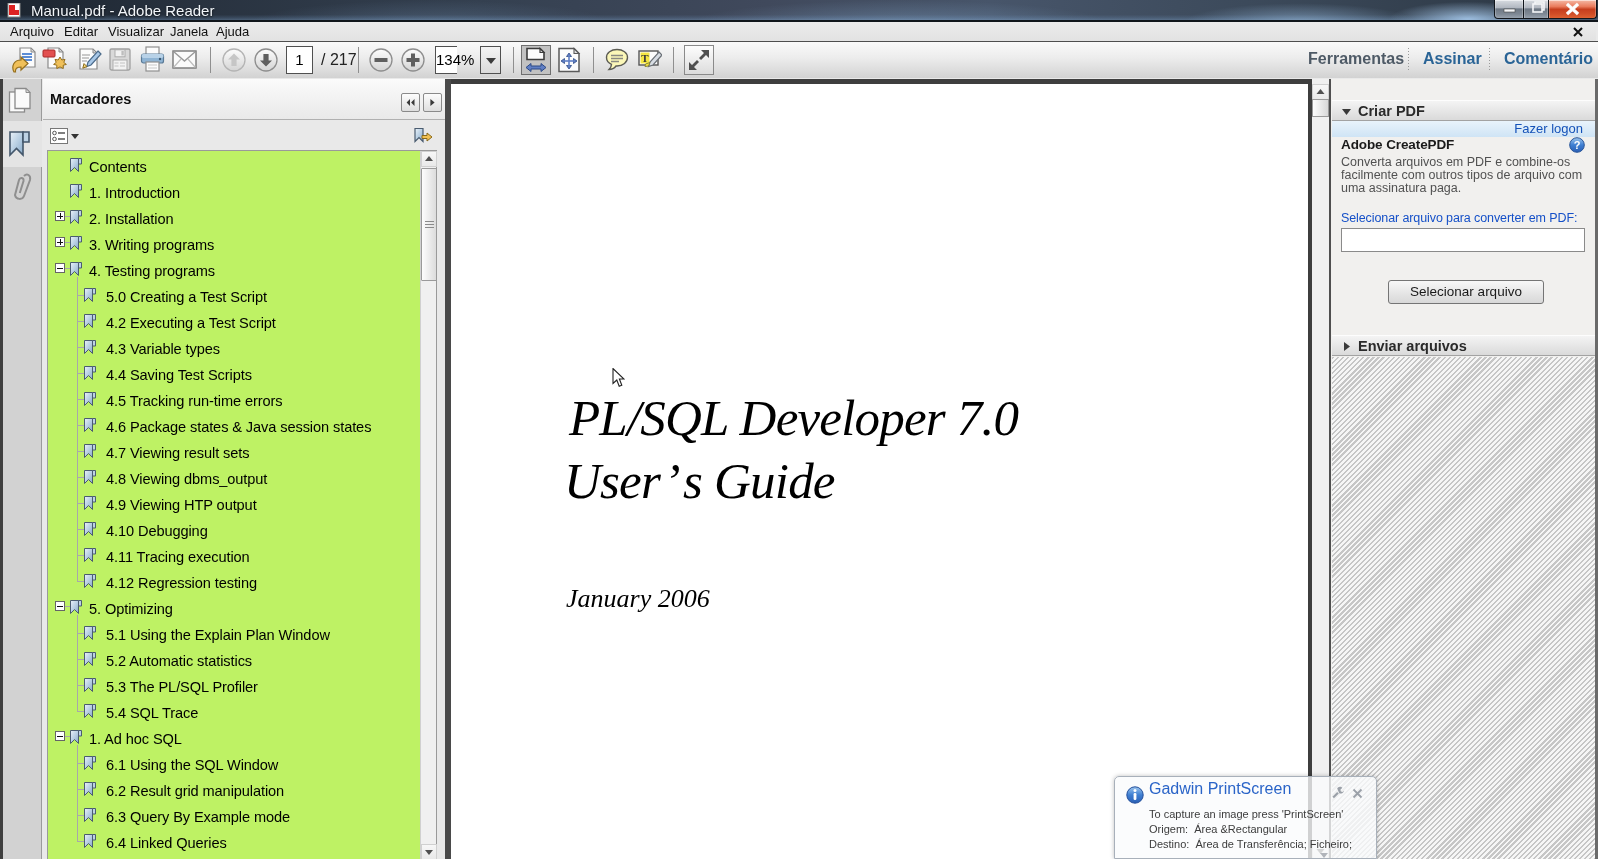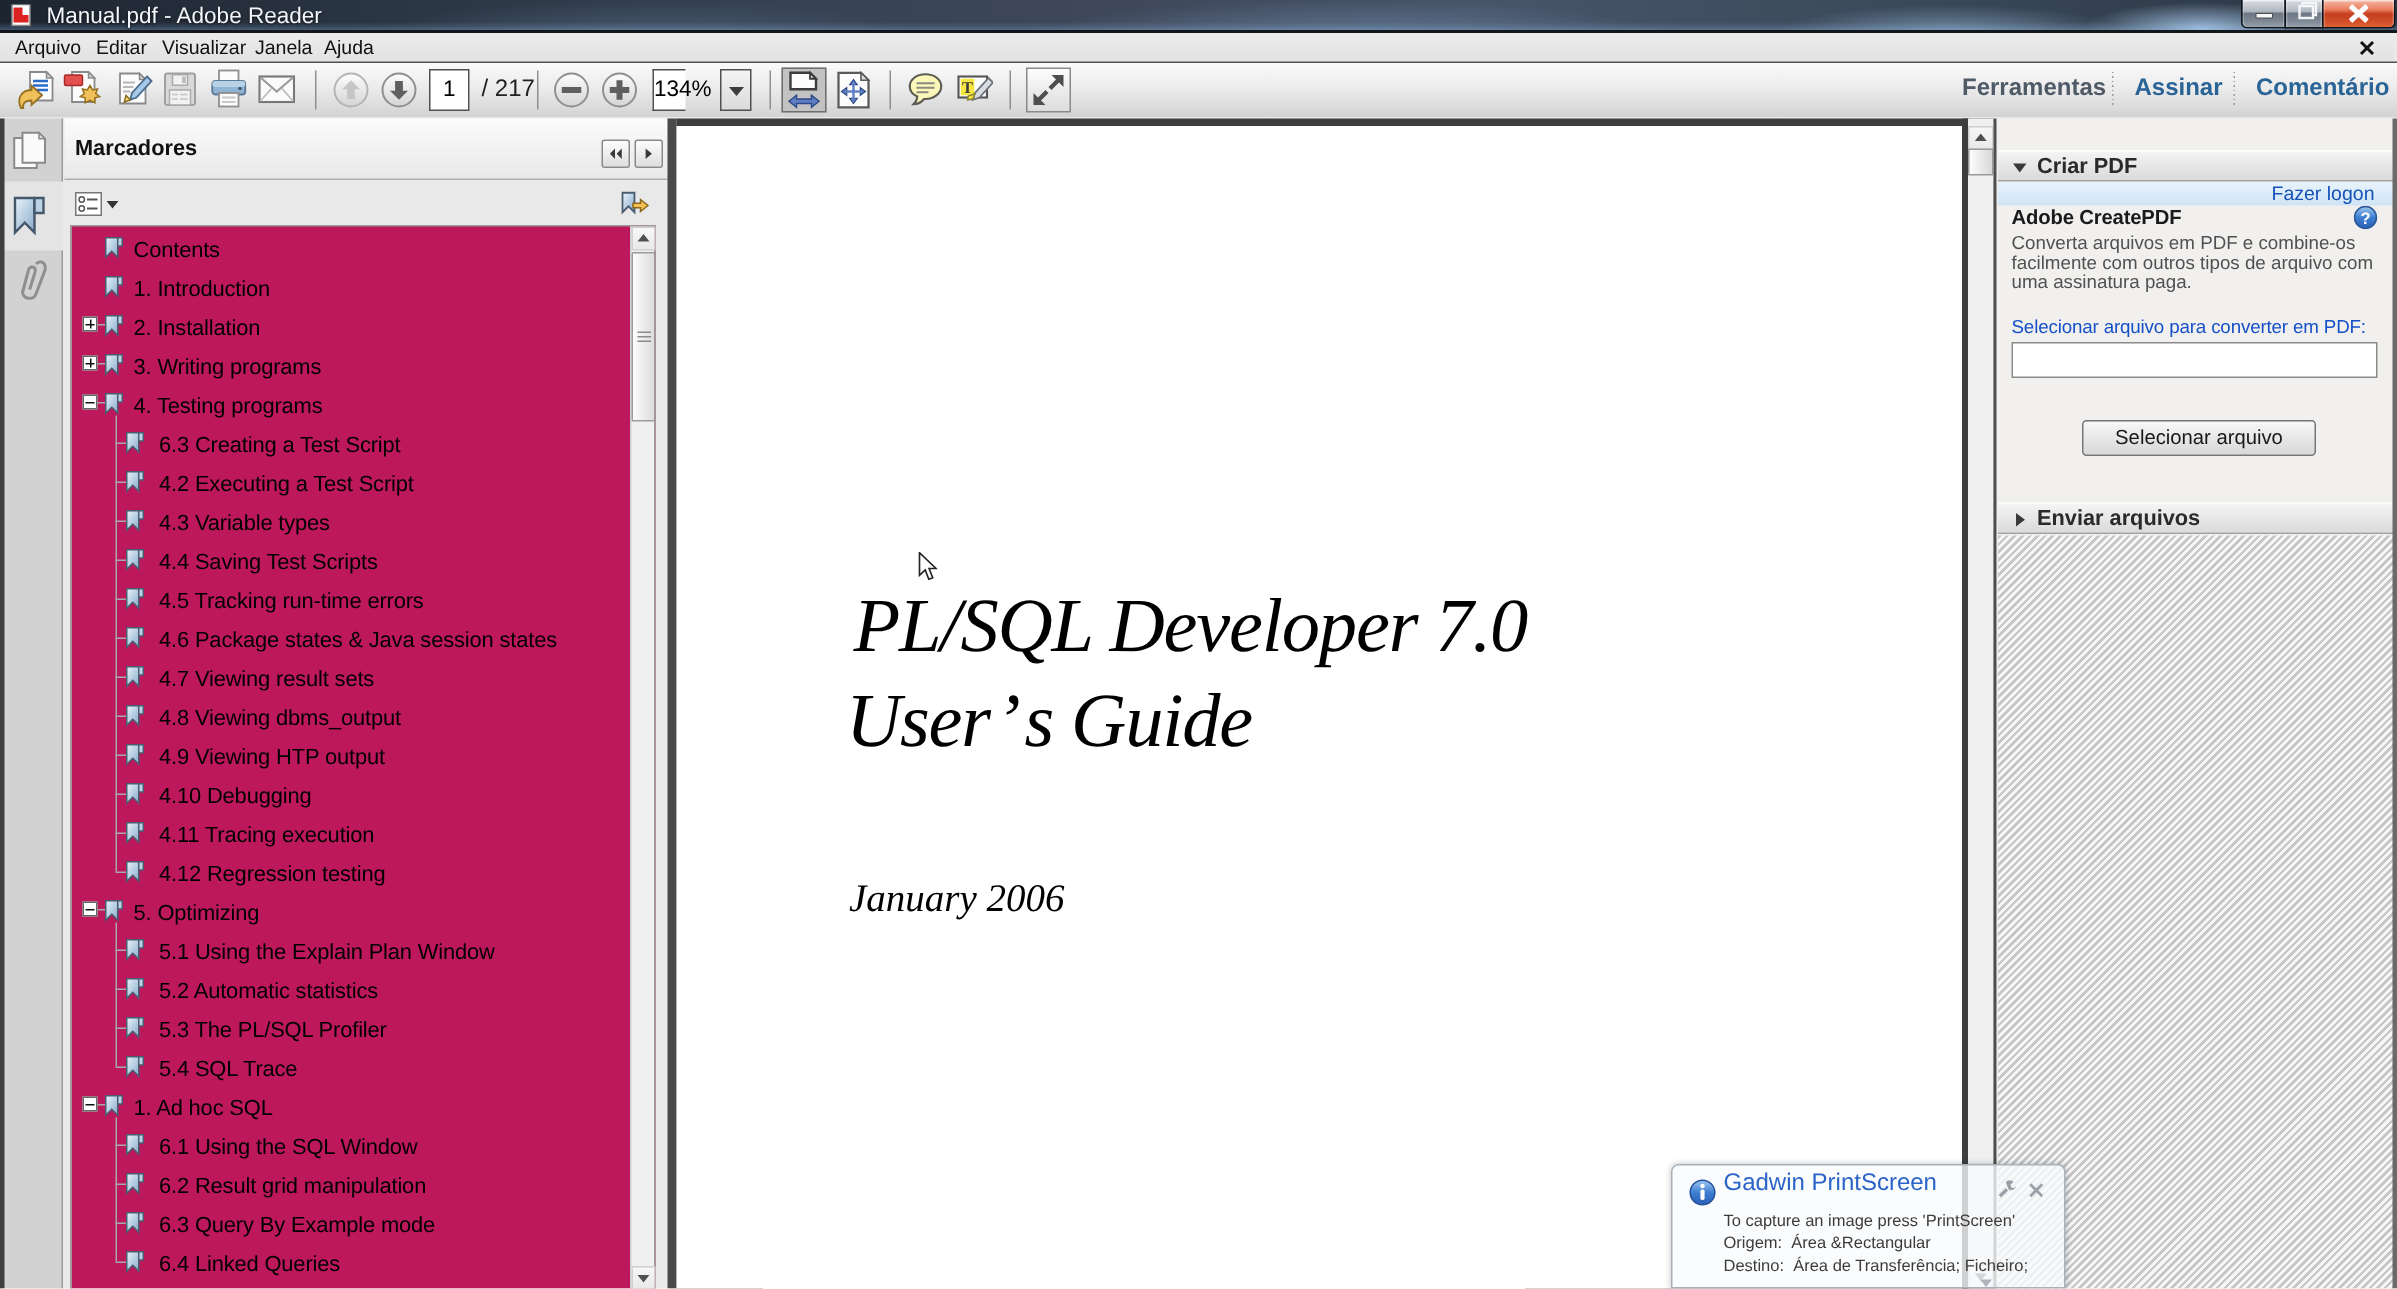--- a/index.html
+++ b/index.html
@@ -51,21 +51,21 @@
 #content { left:0; top:42px; width:1598px; height:817px; }
 
 
 #iconstrip { left:0; top:37px; width:42px; height:780px; background:#d2d2d2; border-right:1px solid #9b9b9b; }
 #iconstrip .seltab { position:absolute; left:0; top:42px; width:42px; height:46px; background:#e4e4e4; }
 #winleftborder { left:0; top:37px; width:3px; height:780px; background:#3f3f3f; z-index:30; }
 #sidehead { left:43px; top:37px; width:402px; height:41px; background:linear-gradient(180deg,#fbfbfb,#e9e9e9); border-bottom:1px solid #b0b0b0;padding-left:40px; }
 #sidehead .htitle { position:absolute; left:7px; top:12px; font-size:14.5px; font-weight:bold; color:#101010; }
 .hbtn { position:absolute; top:14px; width:19px; height:19px; background:linear-gradient(180deg,#fdfdfd,#dedede); border:1px solid #8a8a8a; border-radius:2px; }
 #optrow { left:43px; top:79px; width:402px; height:29px; background:#e9e9e9; }
-#treebox { left:47px; top:108px; width:390px; height:709px; background:#be185d; border:1px solid #9a9a9a; border-bottom:none; }
+#treebox { left:47px; top:108px; width:390px; height:709px; background:#bef264; border:1px solid #9a9a9a; border-bottom:none; }
 .trow { position:absolute; left:0; font-size:14.6px; color:#000; white-space:nowrap; letter-spacing:-0.1px; }
 .tline { position:absolute; background:#a8a8a8; }
 .bmk { position:absolute; }
 .expbox { position:absolute; width:10px; height:10px; background:#fff; border:1px solid #666; }
 .expbox .h { position:absolute; left:1px; top:3.5px; width:6px; height:1px; background:#111; }
 .expbox .v { position:absolute; left:3.5px; top:1px; width:1px; height:6px; background:#111; }
 
 #tscroll { position:absolute; right:0; top:0; width:16px; height:709px; background:#f0f0f0; border-left:1px solid #d0d0d0; }
 .sbtn { position:absolute; left:0px; width:16px; height:16px; background:linear-gradient(180deg,#f7f7f7,#e9e9e9); border:1px solid #d0d0d0; }
 #tthumb { position:absolute; left:0px; top:17px; width:16px; height:113px; background:linear-gradient(90deg,#fdfdfd,#dcdcdc); border:1px solid #9a9a9a; border-radius:1px; }
@@ -365,21 +365,21 @@
             <path d="M1.5 1.5 h8 v13 l-4 -4 l-4 4 z" fill="url(#bmkg)" stroke="#4a5c70" stroke-width="1"></path>
             <path d="M9.5 1.5 h3 v5.5 h-3 z" fill="#bdd2e4" stroke="#4a5c70" stroke-width="1"></path>
           </svg>
           <div class="trow" style="left:41px;top:112px">4. Testing programs</div>
           <div class="tline" style="left:29px;top:126px;width:1px;height:304px"></div>
           <div class="tline" style="left:29px;top:144px;width:7px;height:1px"></div>
           <svg class="bmk" style="left:35px;top:136px" width="14" height="16" viewBox="0 0 14 16">
             <path d="M1.5 1.5 h8 v13 l-4 -4 l-4 4 z" fill="url(#bmkg)" stroke="#4a5c70" stroke-width="1"></path>
             <path d="M9.5 1.5 h3 v5.5 h-3 z" fill="#bdd2e4" stroke="#4a5c70" stroke-width="1"></path>
           </svg>
-          <div class="trow" style="left:58px;top:138px">6.3 Creating a Test Script</div>
+          <div class="trow" style="left:58px;top:138px">5.0 Creating a Test Script</div>
           <div class="tline" style="left:29px;top:170px;width:7px;height:1px"></div>
           <svg class="bmk" style="left:35px;top:162px" width="14" height="16" viewBox="0 0 14 16">
             <path d="M1.5 1.5 h8 v13 l-4 -4 l-4 4 z" fill="url(#bmkg)" stroke="#4a5c70" stroke-width="1"></path>
             <path d="M9.5 1.5 h3 v5.5 h-3 z" fill="#bdd2e4" stroke="#4a5c70" stroke-width="1"></path>
           </svg>
           <div class="trow" style="left:58px;top:164px">4.2 Executing a Test Script</div>
           <div class="tline" style="left:29px;top:196px;width:7px;height:1px"></div>
           <svg class="bmk" style="left:35px;top:188px" width="14" height="16" viewBox="0 0 14 16">
             <path d="M1.5 1.5 h8 v13 l-4 -4 l-4 4 z" fill="url(#bmkg)" stroke="#4a5c70" stroke-width="1"></path>
             <path d="M9.5 1.5 h3 v5.5 h-3 z" fill="#bdd2e4" stroke="#4a5c70" stroke-width="1"></path>

